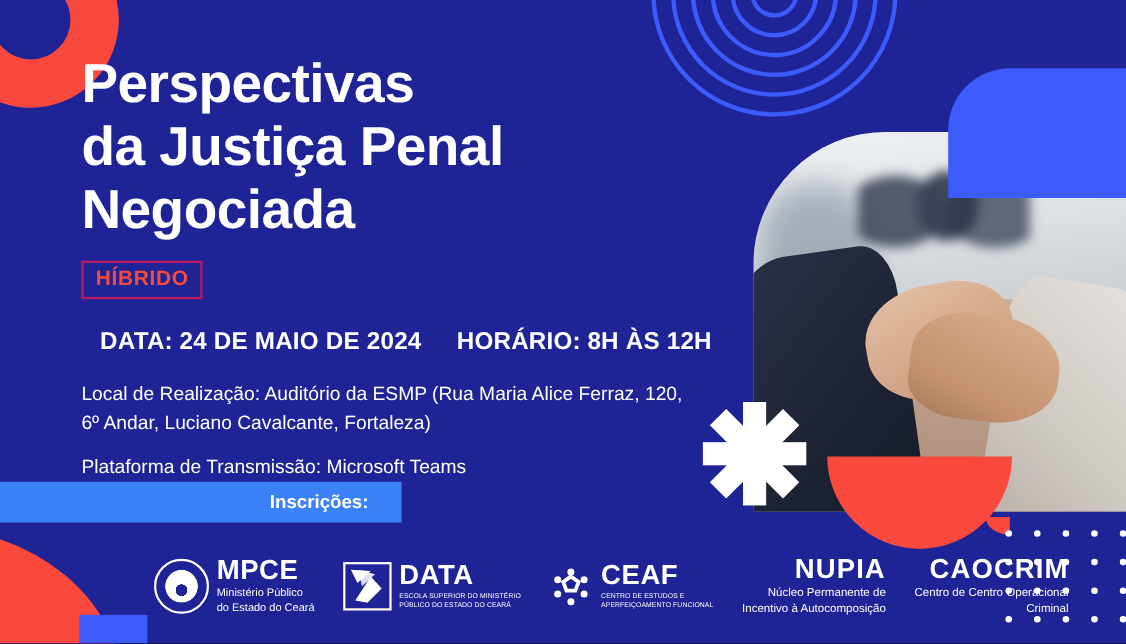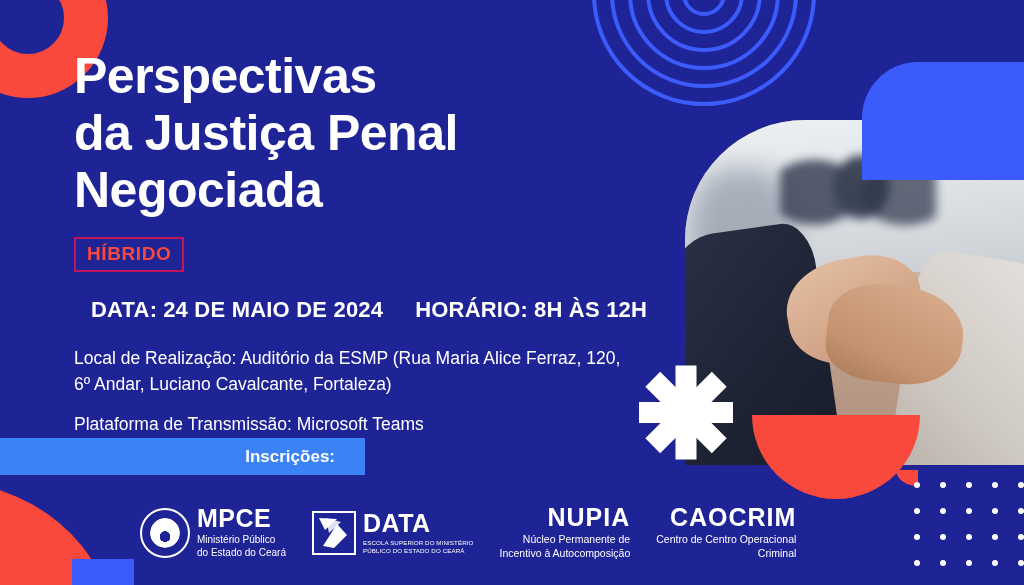--- a/index.html
+++ b/index.html
@@ -365,20 +365,40 @@
             <path d="M6 30 L20 8 L30 19 L17 32 Z" fill="#fff"></path>
           </svg>
         </div>
         <div class="ltxt">
           <div class="big">DATA</div>
           <div class="sub tiny">ESCOLA SUPERIOR DO MINISTÉRIO
 PÚBLICO DO ESTADO DO CEARÁ</div>
         </div>
       </div>
 
+      <div class="logo">
+        <div class="ceaf-mark">
+          <svg width="40" height="40" viewBox="0 0 40 40" aria-hidden="true">
+            <g fill="#fff">
+              <circle cx="20" cy="7" r="3.2"></circle>
+              <circle cx="32" cy="14" r="3.2"></circle>
+              <circle cx="32" cy="27" r="3.2"></circle>
+              <circle cx="20" cy="34" r="3.2"></circle>
+              <circle cx="8" cy="27" r="3.2"></circle>
+              <circle cx="8" cy="14" r="3.2"></circle>
+              <path d="M20 11 L27 16 L24 24 L16 24 L13 16 Z" fill="none" stroke="#fff" stroke-width="3.4"></path>
+            </g>
+          </svg>
+        </div>
+        <div class="ltxt">
+          <div class="big">CEAF</div>
+          <div class="sub tiny">CENTRO DE ESTUDOS E
+APERFEIÇOAMENTO FUNCIONAL</div>
+        </div>
+      </div>
 
       <div class="stacked">
         <div class="big">NUPIA</div>
         <div class="sub">Núcleo Permanente de
 Incentivo à Autocomposição</div>
       </div>
 
       <div class="stacked">
         <div class="big">CAOCRIM</div>
         <div class="sub">Centro de Centro Operacional

